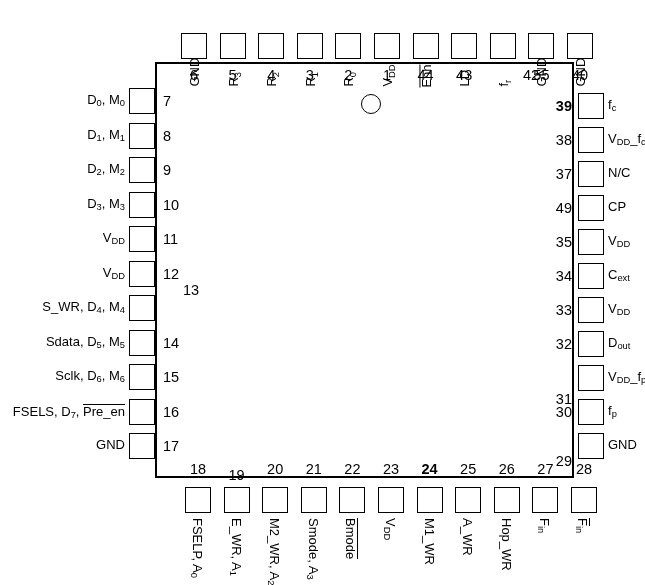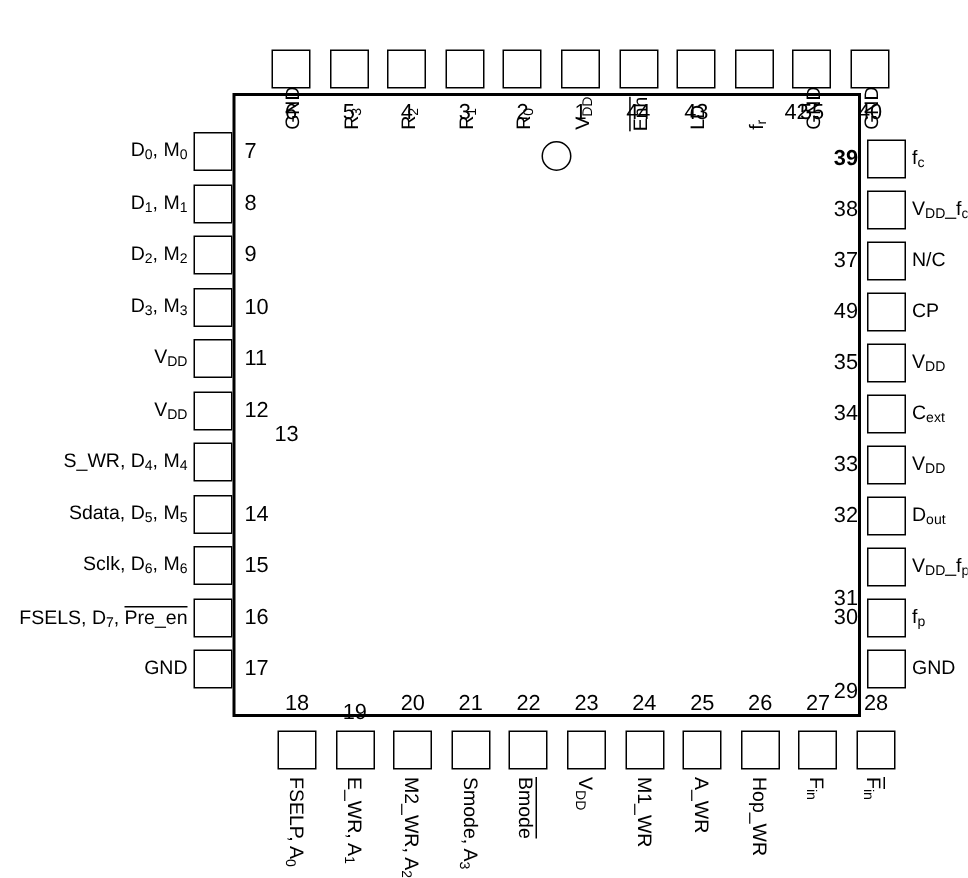--- a/index.html
+++ b/index.html
@@ -197,21 +197,21 @@
       <div class="pad pad-v" style="left: 300.8px; top: 487px;"></div>
       <div class="pnum pnum-bot" style="left: 293.8px; top: 462px;">21</div>
       <div class="sig sig-bot" style="left: 319.8px; top: 518px; width: 70px;">Smode, A<sub>3</sub></div>
       <div class="pad pad-v" style="left: 339.4px; top: 487px;"></div>
       <div class="pnum pnum-bot" style="left: 332.4px; top: 462px;">22</div>
       <div class="sig sig-bot" style="left: 358.4px; top: 518px; width: 70px;"><span class="ovl">Bmode</span></div>
       <div class="pad pad-v" style="left: 378px; top: 487px;"></div>
       <div class="pnum pnum-bot" style="left: 371px; top: 462px;">23</div>
       <div class="sig sig-bot" style="left: 397px; top: 518px; width: 70px;">V<sub>DD</sub></div>
       <div class="pad pad-v" style="left: 416.6px; top: 487px;"></div>
-      <div class="pnum pnum-bot" style="left: 409.6px; top: 462px;">24</div>
+      <div class="pnum pnum-bot" style="left: 409.6px; top: 462px; font-weight: bold;">24</div>
       <div class="sig sig-bot" style="left: 435.6px; top: 518px; width: 70px;">M1_WR</div>
       <div class="pad pad-v" style="left: 455.2px; top: 487px;"></div>
       <div class="pnum pnum-bot" style="left: 448.2px; top: 462px;">25</div>
       <div class="sig sig-bot" style="left: 474.2px; top: 518px; width: 70px;">A_WR</div>
       <div class="pad pad-v" style="left: 493.8px; top: 487px;"></div>
       <div class="pnum pnum-bot" style="left: 486.8px; top: 462px;">26</div>
       <div class="sig sig-bot" style="left: 512.8px; top: 518px; width: 70px;">Hop_WR</div>
       <div class="pad pad-v" style="left: 532.4px; top: 487px;"></div>
       <div class="pnum pnum-bot" style="left: 525.4px; top: 462px;">27</div>
       <div class="sig sig-bot" style="left: 551.4px; top: 518px; width: 70px;">F<sub>in</sub></div>

